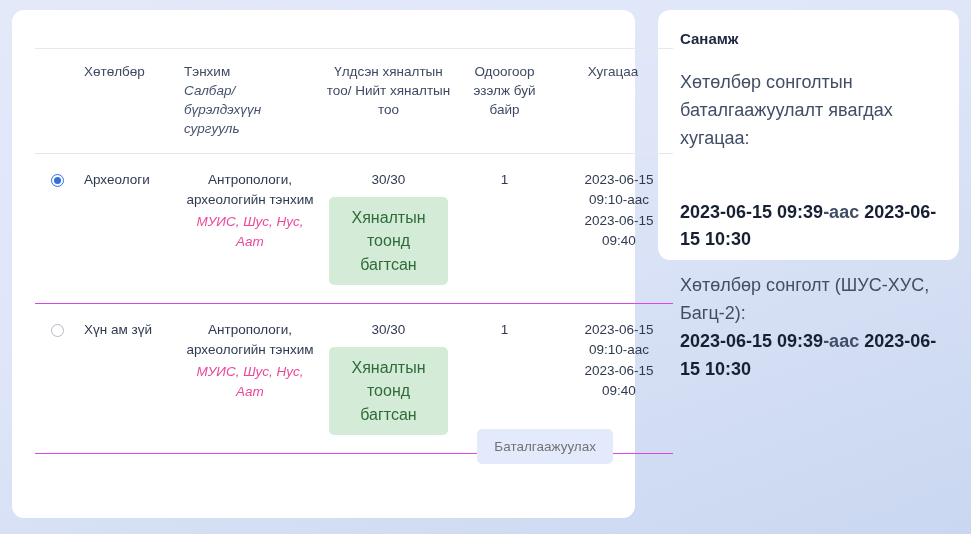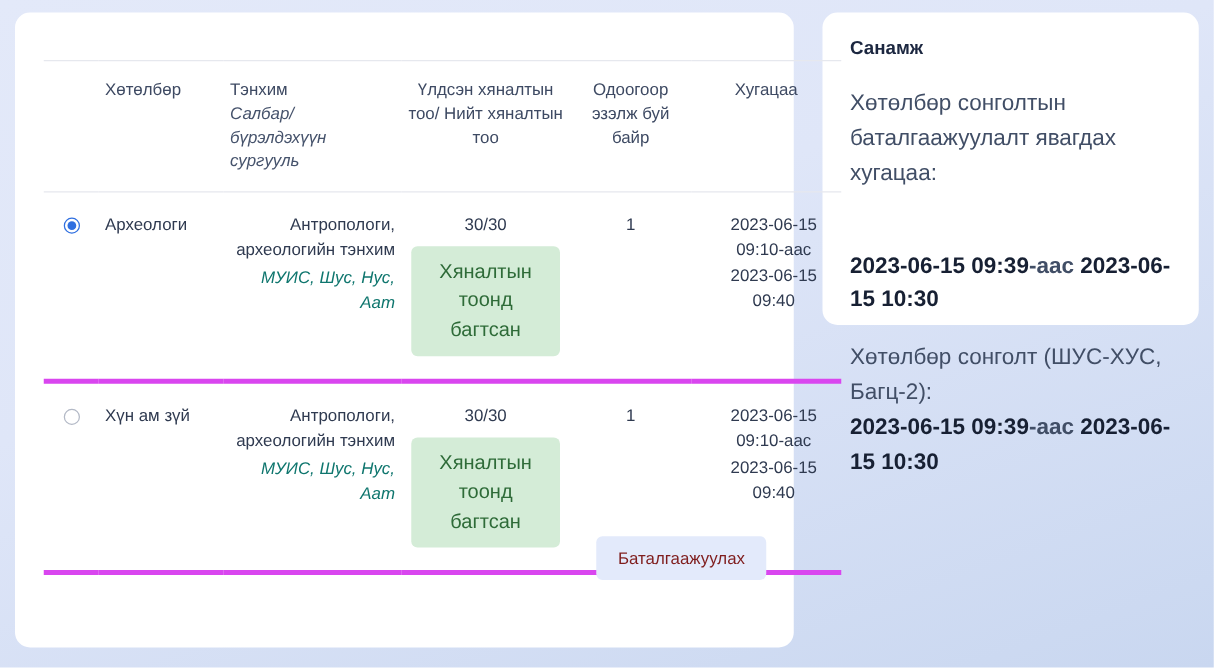--- a/index.html
+++ b/index.html
@@ -70,33 +70,33 @@
     font-style: italic;
     color: #46536c;
   }
 
   table.programs tbody td {
     font-size: 13.5px;
     color: #2f3a50;
     padding: 16px 5px 18px 5px;
     vertical-align: top;
     line-height: 1.52;
-    border-bottom: 4px solid #d946ef;
+    border-bottom: 1px solid #d946ef;
   }
   td.t-radio { text-align: center; padding-top: 18px; }
   td.t-prog  { text-align: left; }
-  td.t-dept  { text-align: right; }
+  td.t-dept  { text-align: center; }
   td.t-count { text-align: center; }
   td.t-place { text-align: center; }
   td.t-time  { text-align: center; color: #35415a; }
 
   .dept-school {
     display: block;
     font-style: italic;
-    color: #0f766e;
+    color: #ec4899;
     margin-top: 1px;
   }
 
   .radio {
     width: 13px;
     height: 13px;
     border-radius: 50%;
     border: 1px solid #b3b9c6;
     background: #ffffff;
     display: inline-block;
@@ -139,21 +139,21 @@
   .btn-row {
     position: absolute;
     left: 23px;
     top: 419px;
     width: 578px;
     text-align: right;
   }
   .btn-confirm {
     display: inline-block;
     background: #e3eafb;
-    color: #7f1d1d;
+    color: #737373;
     font-size: 13.5px;
     border: none;
     border-radius: 5px;
     padding: 10px 17px;
     cursor: pointer;
     font-family: inherit;
   }
 
   
   .sidebar {

